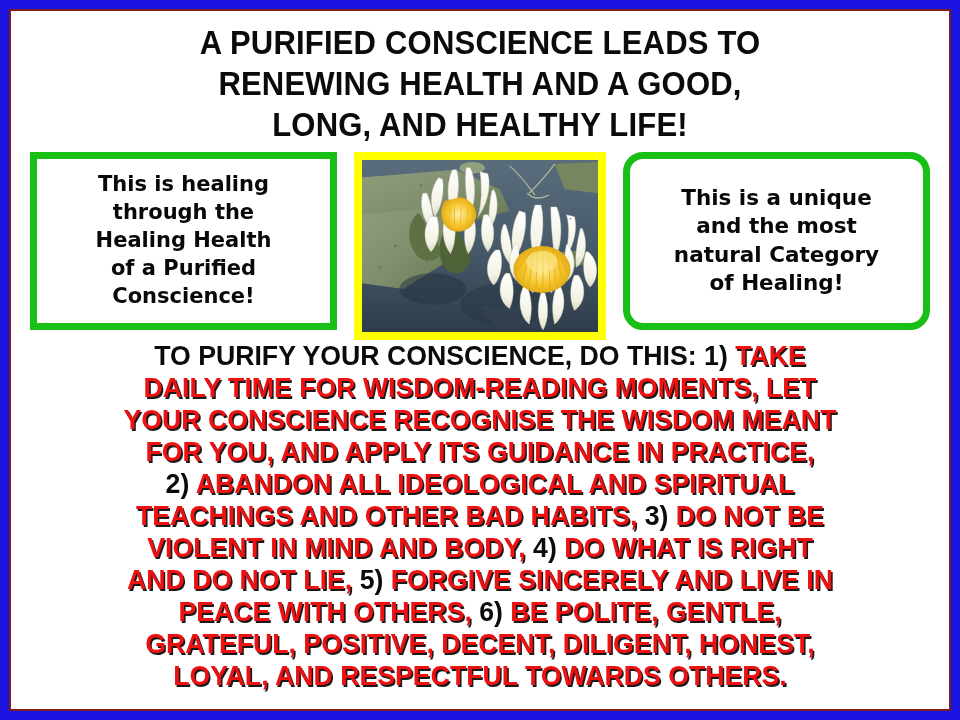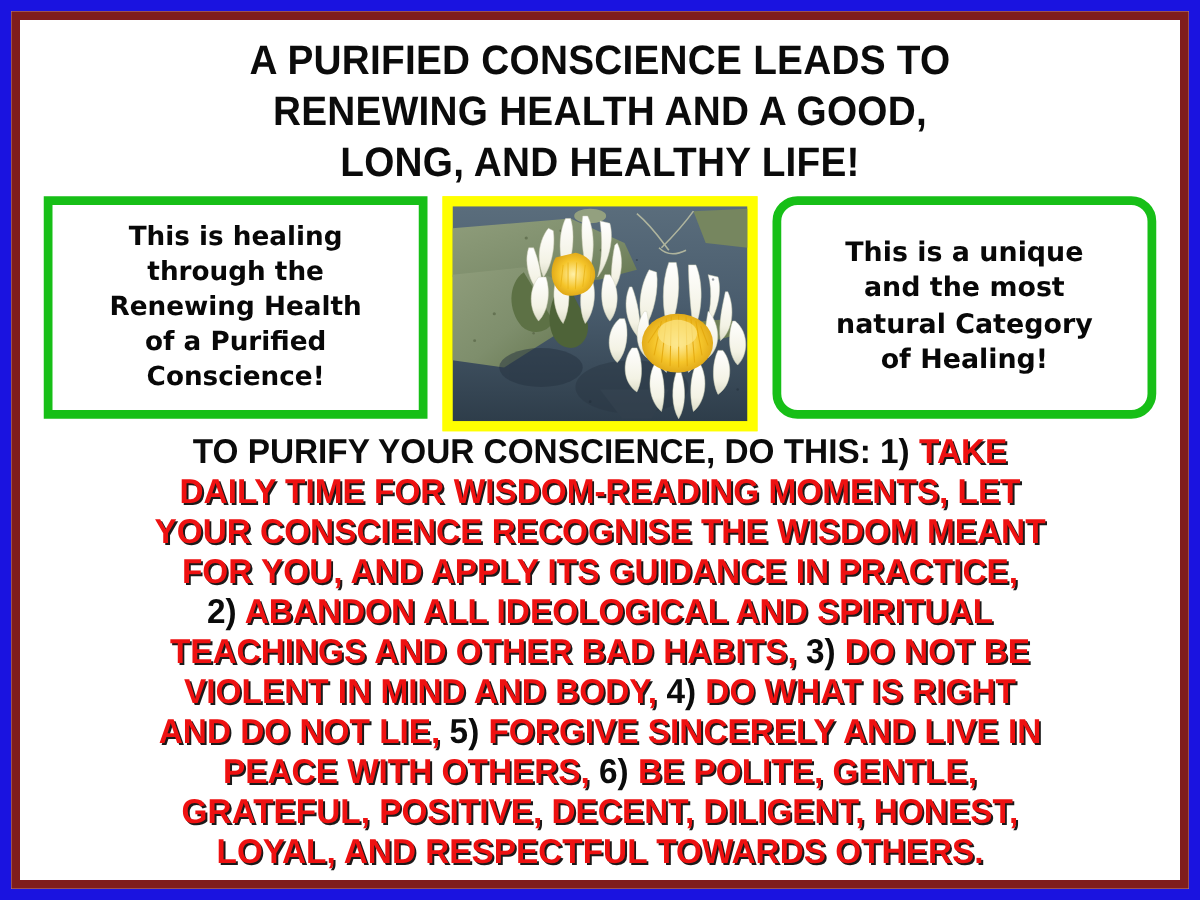--- a/index.html
+++ b/index.html
@@ -22,21 +22,21 @@
     background: #ffffff;
     border: 9px solid #1a13e0;
     padding: 0;
   }
 
   .poster-inner {
     position: relative;
     box-sizing: border-box;
     width: 100%;
     height: 100%;
-    border: 7px solid #7f1d1d;
+    border: 2px solid #7f1d1d;
     background: #ffffff;
     overflow: hidden;
   }
 
   
   .title {
     margin: 0;
     padding: 12px 40px 0 40px;
     text-align: center;
     color: #0b0b0b;
@@ -127,21 +127,21 @@
 
     <h1 class="title">A PURIFIED CONSCIENCE LEADS TO
 RENEWING HEALTH AND A GOOD,
 LONG, AND HEALTHY LIFE!</h1>
 
     <div class="midrow">
 
       <div class="greenbox left">
         <p>This is healing
 through the
-Renewing Health
+Healing Health
 of a Purified
 Conscience!</p>
       </div>
 
       <div class="photoframe">
         <svg viewBox="0 0 240 176" preserveAspectRatio="none">
           <defs>
             <linearGradient id="water" x1="0" y1="0" x2="0" y2="1">
               <stop offset="0%" stop-color="#5a6d7c"></stop>
               <stop offset="45%" stop-color="#4a5d6e"></stop>

